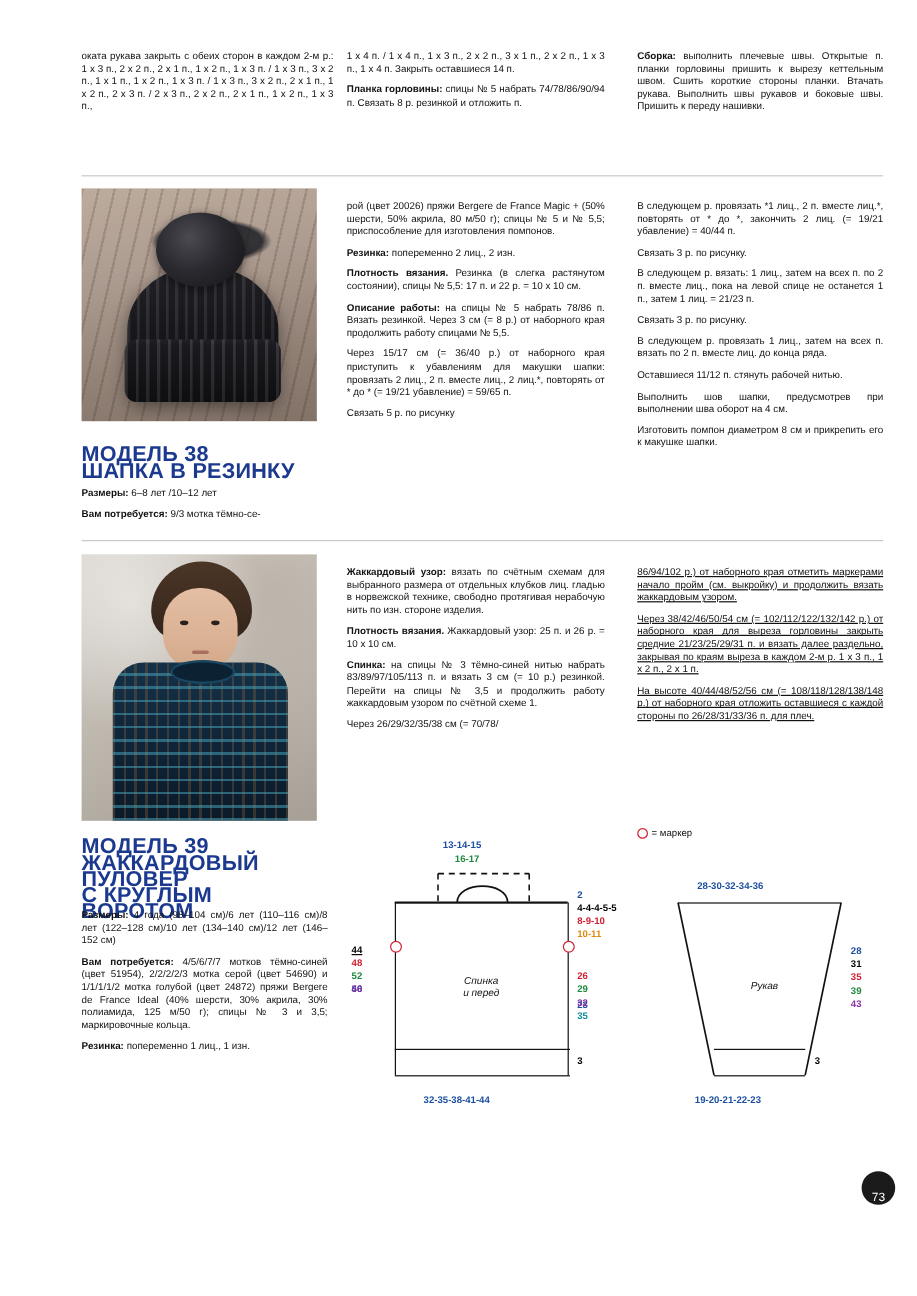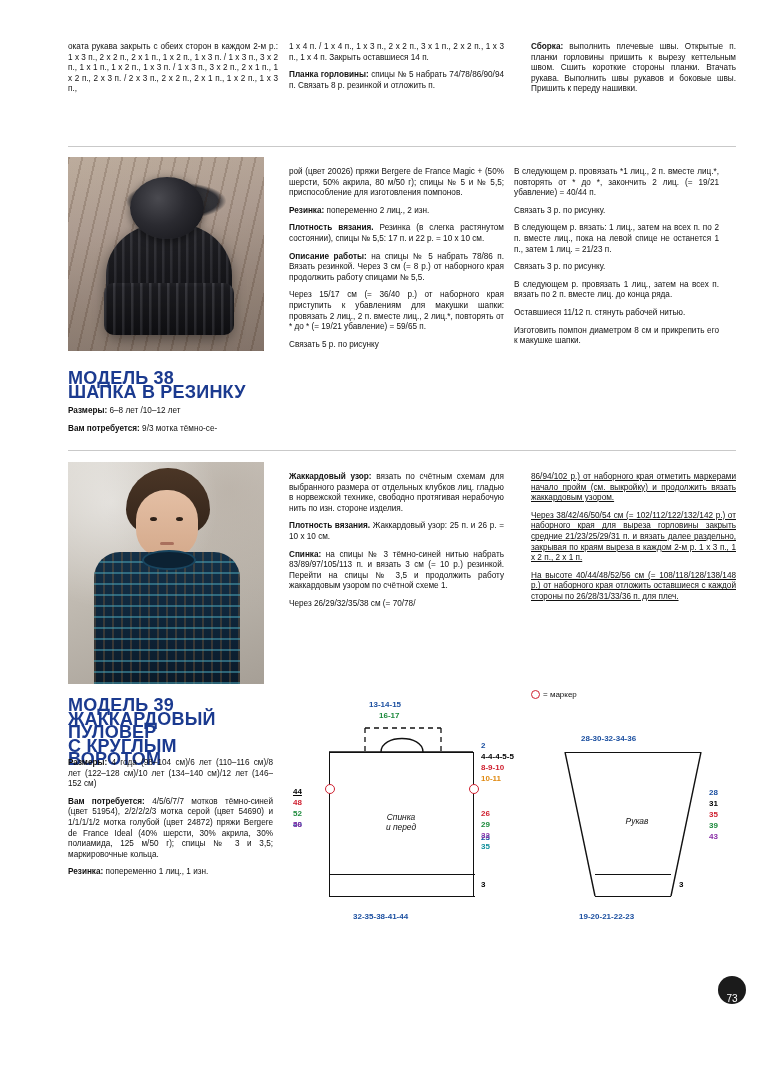--- a/index.html
+++ b/index.html
@@ -108,21 +108,21 @@
     line-height: 13.6px;
     letter-spacing: .2px;
   }
   #title-38 { left: 68px; top: 372px; width: 200px; }
   #title-39 { left: 68px; top: 699px; width: 205px; }
 
   #m38-meta { left: 68px; top: 406px; width: 200px; font-size: 8.2px; line-height: 10.6px; }
   #m39-meta { left: 68px; top: 758px; width: 205px; font-size: 8.2px; line-height: 10.6px; }
 
   #m38-col2 { left: 289px; top: 167px; width: 215px; }
-  #m38-col3 { left: 514px; top: 167px; width: 205px; }
+  #m38-col3 { left: 531px; top: 167px; width: 205px; }
 
   
   #photo-39 {
     position: absolute;
     left: 68px; top: 462px;
     width: 196px; height: 222px;
     background: linear-gradient(160deg, #d8d4cd 0%, #c2bcb3 45%, #a69f96 100%);
     overflow: hidden;
   }
   #photo-39 .bg-blur {
@@ -304,20 +304,21 @@
     <p><span>Связать 5 р. по рисунку</span></p>
   </div>
 
   <div class="col" id="m38-col3">
     <p>В следующем р. провязать *1 лиц., 2 п. вместе лиц.*, повторять от * до *, закончить 2 лиц. (= 19/21 убавление) = 40/44 п.</p>
     <p>Связать 3 р. по рисунку.</p>
     <p>В следующем р. вязать: 1 лиц., затем на всех п. по 2 п. вместе лиц., пока на левой спице не останется 1 п., затем 1 лиц. = 21/23 п.</p>
     <p>Связать 3 р. по рисунку.</p>
     <p>В следующем р. провязать 1 лиц., затем на всех п. вязать по 2 п. вместе лиц. до конца ряда.</p>
     <p>Оставшиеся 11/12 п. стянуть рабочей нитью.</p>
+    <p>Выполнить шов шапки, предусмотрев при выполнении шва оборот на 4 см.</p>
     <p>Изготовить помпон диаметром 8 см и прикрепить его к макушке шапки.</p>
   </div>
 
   <div class="divider" id="div-2"></div>
 
   <div id="photo-39">
     <div class="bg-blur"></div>
     <div class="hair"></div>
     <div class="face"></div>
     <div class="eye l"></div>

